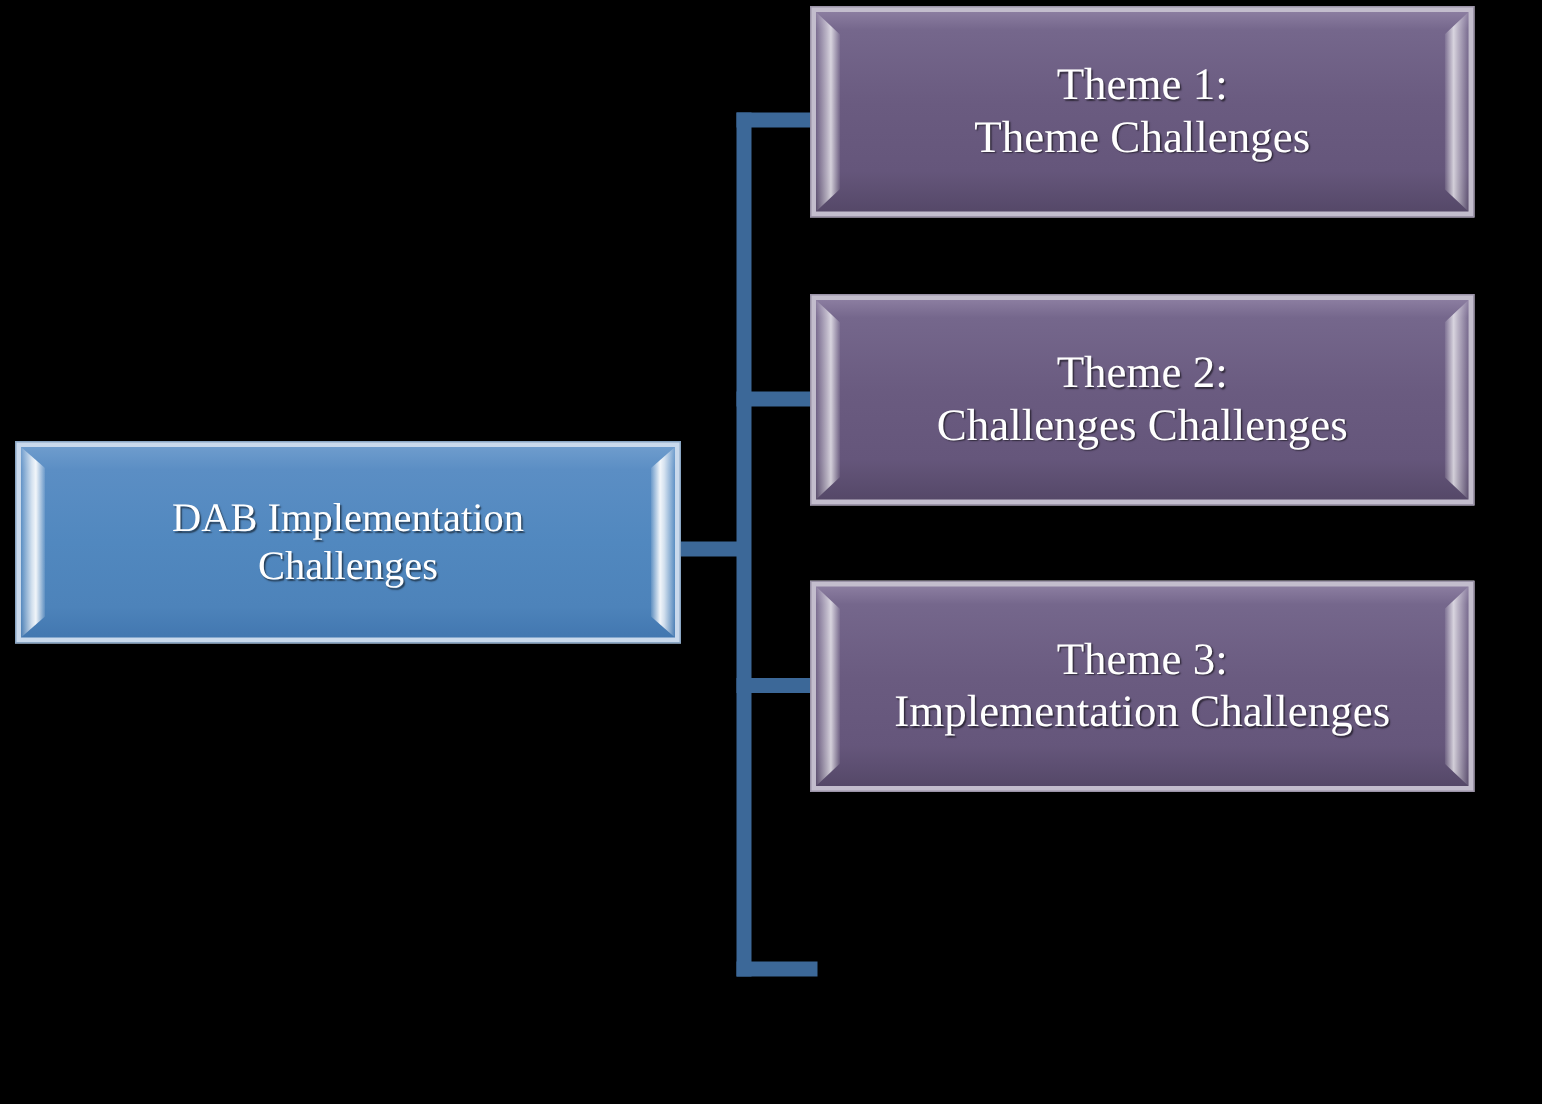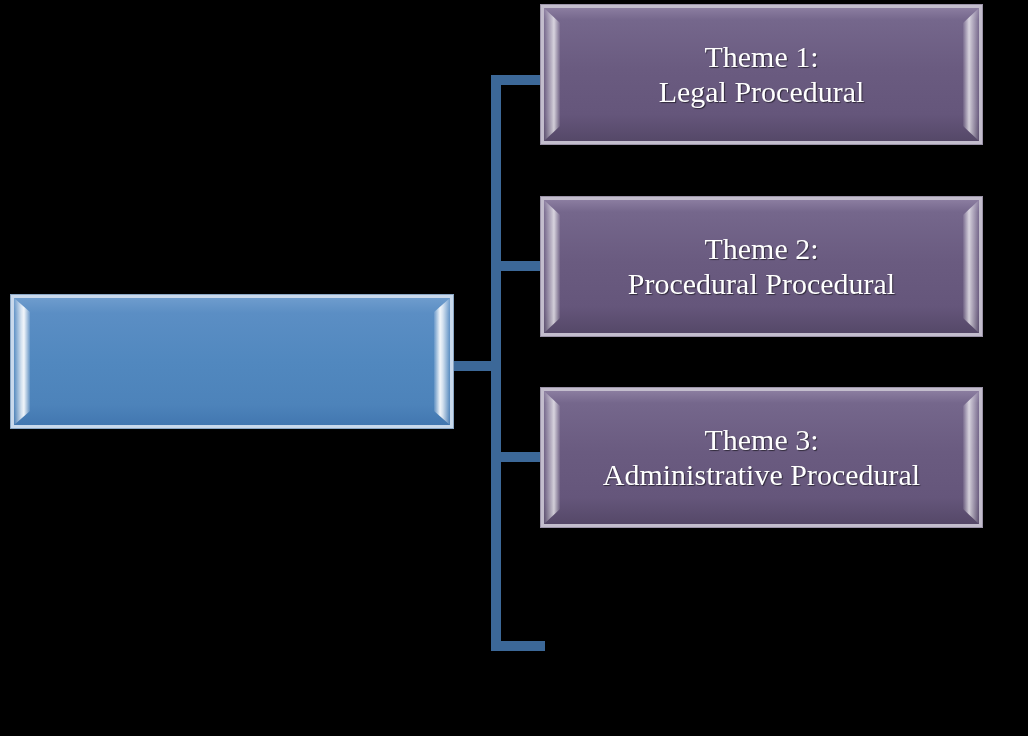--- a/index.html
+++ b/index.html
@@ -174,43 +174,45 @@
   <div class="conn conn-stub stub-t1"></div>
   <div class="conn conn-stub stub-t2"></div>
   <div class="conn conn-stub stub-t3"></div>
   <div class="conn conn-stub stub-t4"></div>
 
   <div class="node" id="root-node">
     <span class="frame"></span>
     <span class="face"></span>
     <span class="bev bev-l"></span>
     <span class="bev bev-r"></span>
+    <span class="node-inner">DAB Implementation
+Challenges</span>
   </div>
 
   <div class="node theme-node" id="theme-1">
     <span class="frame"></span>
     <span class="face"></span>
     <span class="bev bev-l"></span>
     <span class="bev bev-r"></span>
     <span class="node-inner">Theme 1:
-Legal Procedural</span>
+Theme Challenges</span>
   </div>
 
   <div class="node theme-node" id="theme-2">
     <span class="frame"></span>
     <span class="face"></span>
     <span class="bev bev-l"></span>
     <span class="bev bev-r"></span>
     <span class="node-inner">Theme 2:
-Procedural Procedural</span>
+Challenges Challenges</span>
   </div>
 
   <div class="node theme-node" id="theme-3">
     <span class="frame"></span>
     <span class="face"></span>
     <span class="bev bev-l"></span>
     <span class="bev bev-r"></span>
     <span class="node-inner">Theme 3:
-Administrative Procedural</span>
+Implementation Challenges</span>
   </div>
 
 
 </div>
 
 </body></html>

